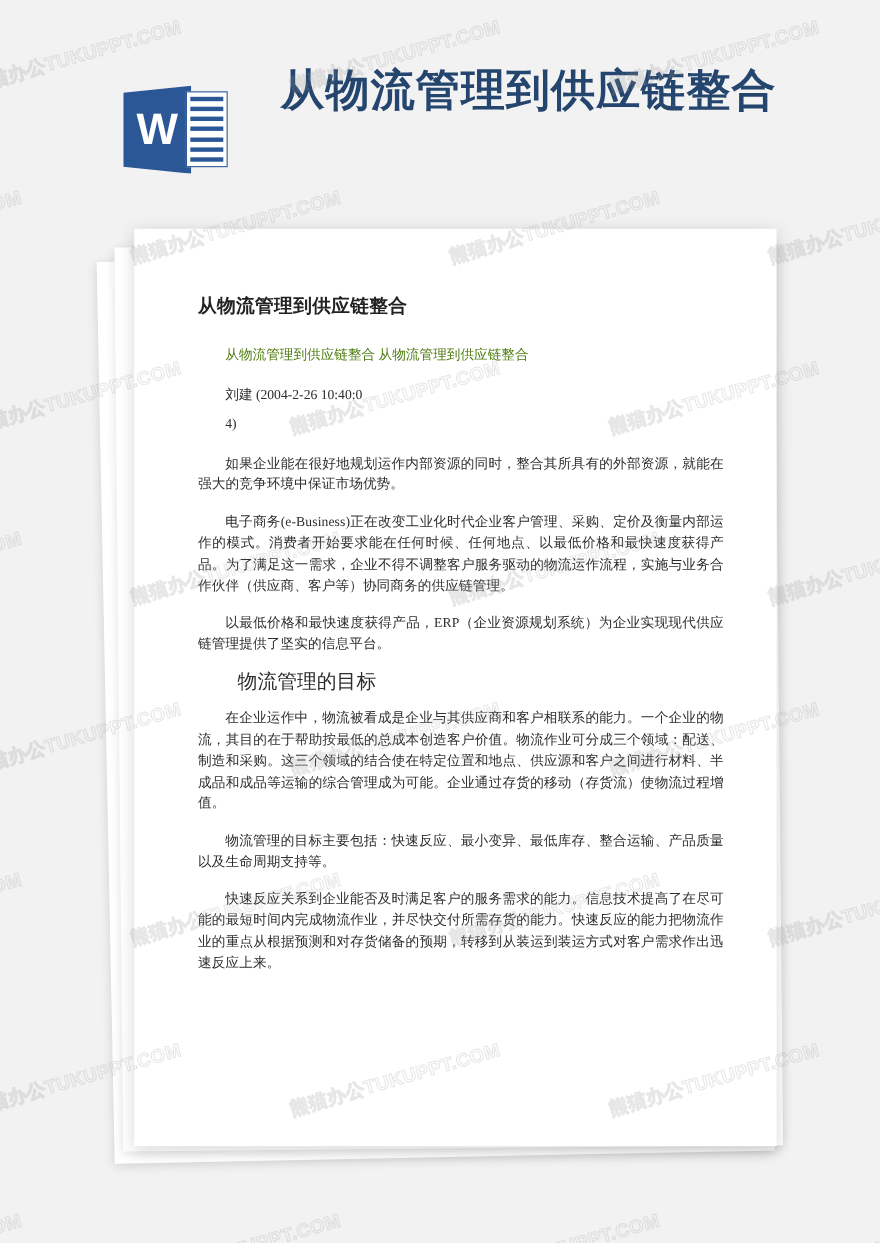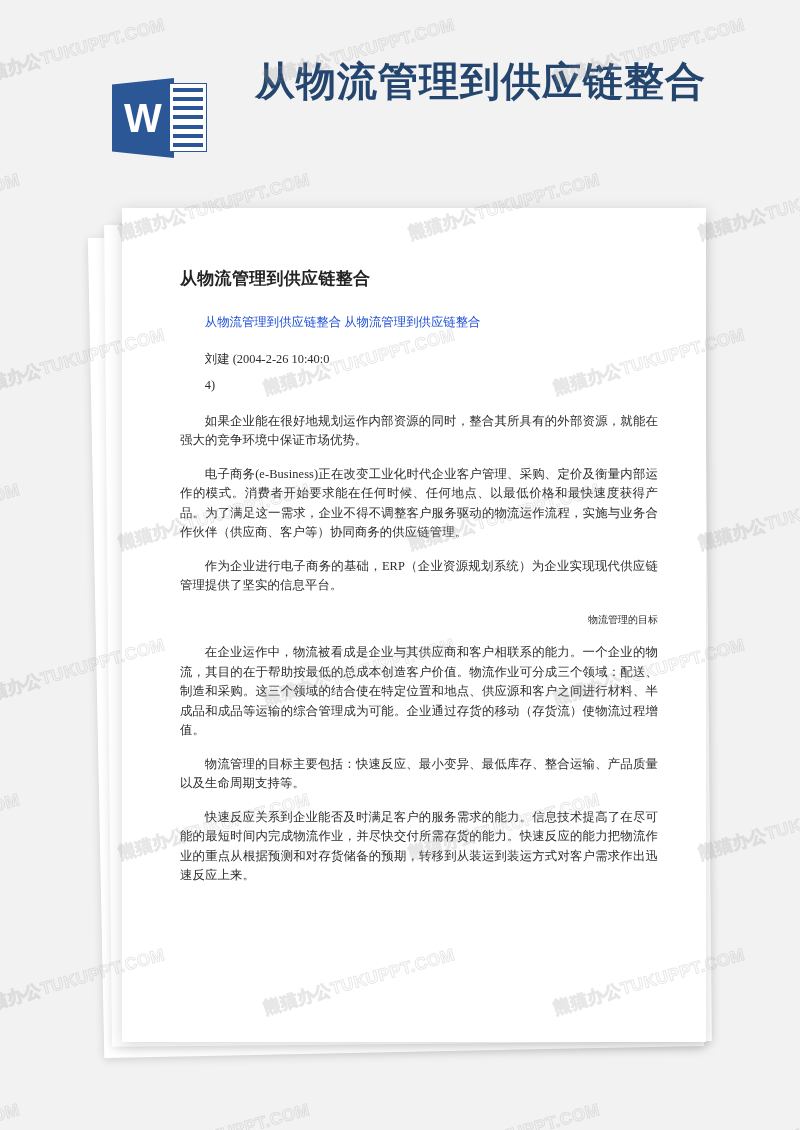--- a/index.html
+++ b/index.html
@@ -164,46 +164,45 @@
     line-height: 19.5px;
     margin: 0 0 14px 0;
     text-align: justify;
     letter-spacing: 0.1px;
     color: #2d2d2d;
   }
   .doc-para.indent {
     text-indent: 2em;
   }
   .doc-subhead {
-    font-size: 10px;
+    font-size: 18px;
     line-height: 19.5px;
     margin: 0 0 14px 0;
     text-indent: 2em;
     color: #2d2d2d;
-    text-align: right;
   }
   .byline {
     font-size: 12.4px;
     line-height: 26px;
     margin: 0 0 4px 0;
     text-indent: 2em;
     color: #2d2d2d;
   }
   .byline2 {
     font-size: 12.4px;
     line-height: 19.5px;
     margin: 0 0 16px 0;
     text-indent: 2em;
     color: #2d2d2d;
   }
   .subtitle-block {
     font-size: 12.4px;
     line-height: 20px;
     margin: 0 0 14px 0;
-    color: #1d4ed8;
+    color: #4d7c0f;
   }
   .subtitle-line1 {
     text-indent: 2em;
   }
 </style>
 </head>
 <body>
 
 <div class="paper-stack">
   <div class="sheet sheet-back2"></div>
@@ -217,21 +216,21 @@
 
         <div class="subtitle-block">
           <div class="subtitle-line1">从物流管理到供应链整合        从物流管理到供应链整合</div>
         </div>
 
         <p class="byline">刘建 (2004-2-26 10:40:0</p>
         <p class="byline2">4)</p>
 
         <p class="doc-para indent">如果企业能在很好地规划运作内部资源的同时，整合其所具有的外部资源，就能在强大的竞争环境中保证市场优势。</p>
         <p class="doc-para indent">电子商务(e-Business)正在改变工业化时代企业客户管理、采购、定价及衡量内部运作的模式。消费者开始要求能在任何时候、任何地点、以最低价格和最快速度获得产品。为了满足这一需求，企业不得不调整客户服务驱动的物流运作流程，实施与业务合作伙伴（供应商、客户等）协同商务的供应链管理。</p>
-        <p class="doc-para indent">作为企业进行电子商务的基础，ERP（企业资源规划系统）为企业实现现代供应链管理提供了坚实的信息平台。</p>
+        <p class="doc-para indent">以最低价格和最快速度获得产品，ERP（企业资源规划系统）为企业实现现代供应链管理提供了坚实的信息平台。</p>
 
         <p class="doc-subhead">物流管理的目标</p>
 
         <p class="doc-para indent">在企业运作中，物流被看成是企业与其供应商和客户相联系的能力。一个企业的物流，其目的在于帮助按最低的总成本创造客户价值。物流作业可分成三个领域：配送、制造和采购。这三个领域的结合使在特定位置和地点、供应源和客户之间进行材料、半成品和成品等运输的综合管理成为可能。企业通过存货的移动（存货流）使物流过程增值。</p>
         <p class="doc-para indent">物流管理的目标主要包括：快速反应、最小变异、最低库存、整合运输、产品质量以及生命周期支持等。</p>
         <p class="doc-para indent">快速反应关系到企业能否及时满足客户的服务需求的能力。信息技术提高了在尽可能的最短时间内完成物流作业，并尽快交付所需存货的能力。快速反应的能力把物流作业的重点从根据预测和对存货储备的预期，转移到从装运到装运方式对客户需求作出迅速反应上来。</p>
 
       </div>
     </div>
   </div>

